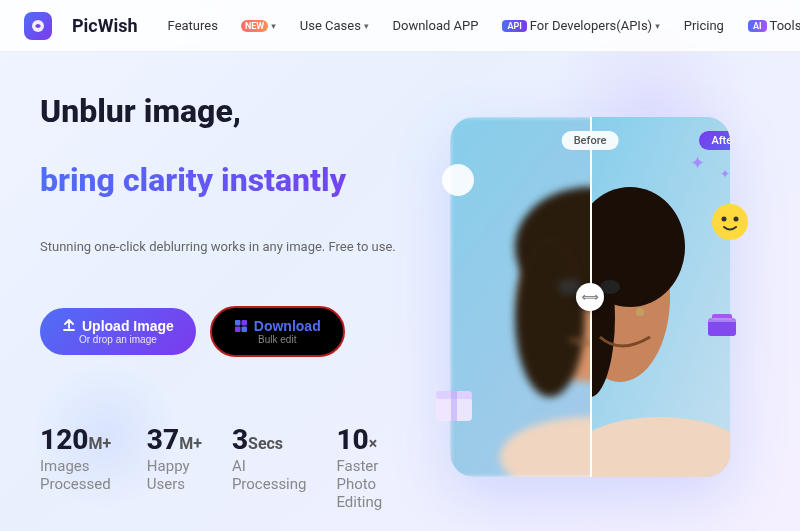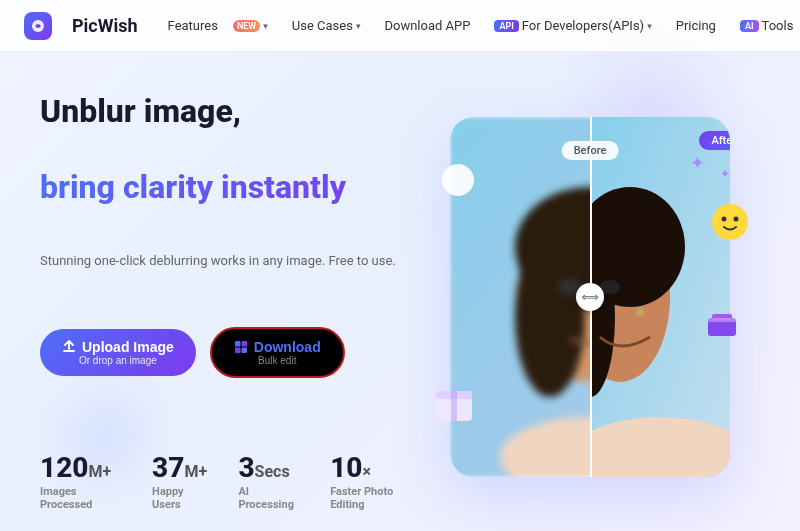--- a/index.html
+++ b/index.html
@@ -64,21 +64,21 @@
       border-radius: 6px;
       white-space: nowrap;
     }
     .nav-item .badge-new {
       background: linear-gradient(90deg, #ff6b6b, #ff8e53);
       color: white;
       font-size: 9px;
       padding: 1px 4px;
       border-radius: 8px;
       font-weight: 600;
-      margin-left: 12px;
+      margin-left: 20px;
     }
     .nav-item .api-badge {
       background: linear-gradient(90deg, #4f6ef7, #7c3aed);
       color: white;
       font-size: 9px;
       padding: 1px 5px;
       border-radius: 4px;
       font-weight: 600;
     }
     .nav-item .ai-badge {
@@ -204,24 +204,23 @@
       font-weight: 800;
       color: #1a1a2e;
       line-height: 1;
     }
     .stat-number .stat-unit {
       font-size: 16px;
       font-weight: 700;
       color: #555;
     }
     .stat-label {
-      font-size: 11px;
+      font-size: 15px;
       color: #888;
       margin-top: 3px;
-      font-weight: bold;
     }
 
     
     .right-content {
       width: 340px;
       position: relative;
       display: flex;
       align-items: center;
       justify-content: center;
     }
@@ -271,21 +270,21 @@
       align-items: center;
       justify-content: center;
       box-shadow: 0 2px 8px rgba(0,0,0,0.2);
       font-size: 12px;
       color: #666;
     }
 
     
     .badge-before {
       position: absolute;
-      top: 24px;
+      top: 14px;
       left: 50%;
       transform: translateX(-50%);
       background: rgba(255,255,255,0.9);
       color: #555;
       font-size: 11px;
       padding: 3px 12px;
       border-radius: 20px;
       z-index: 7;
       font-weight: 500;
     }

